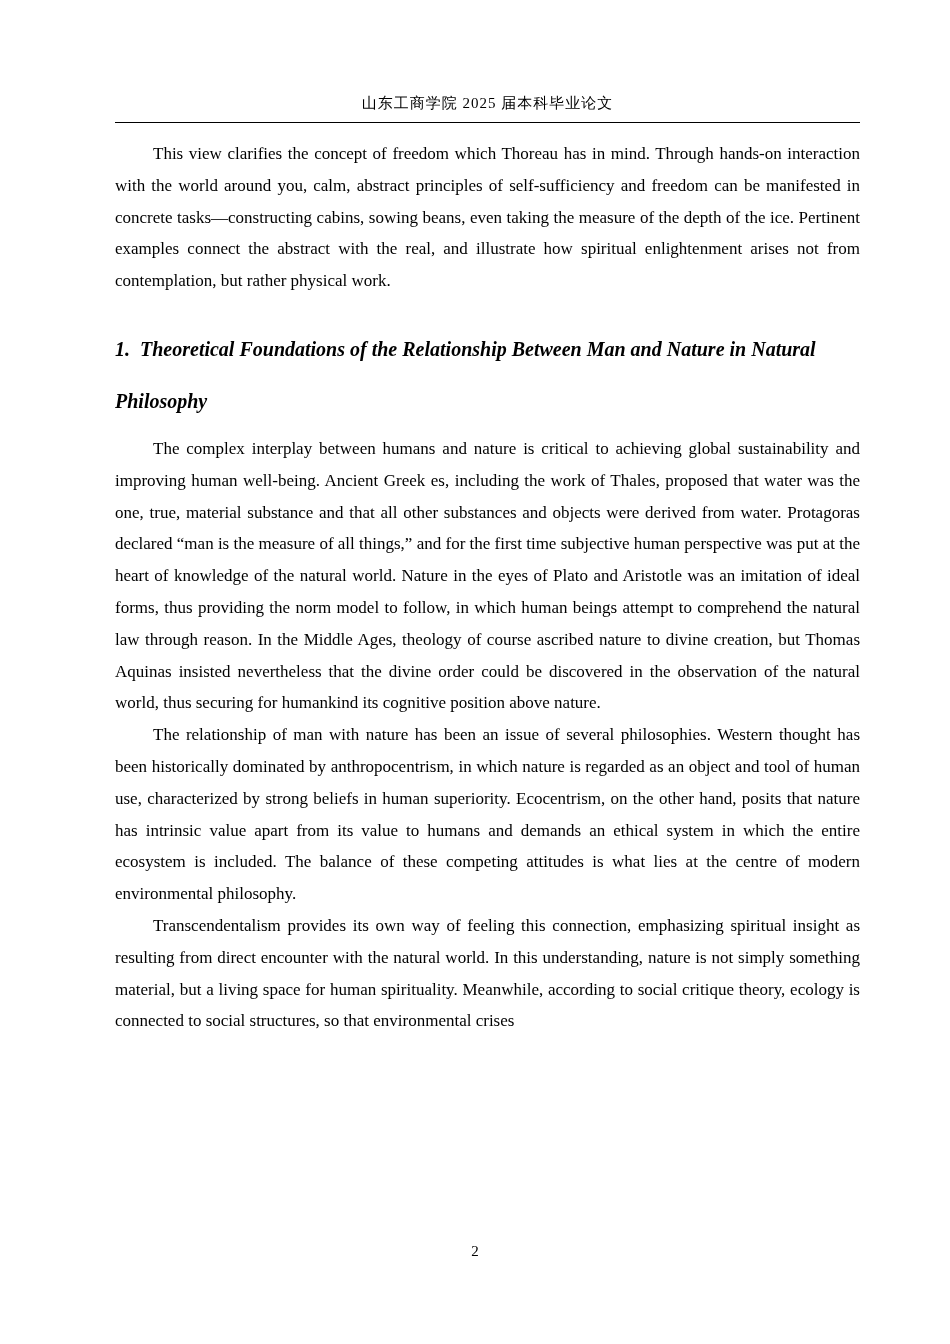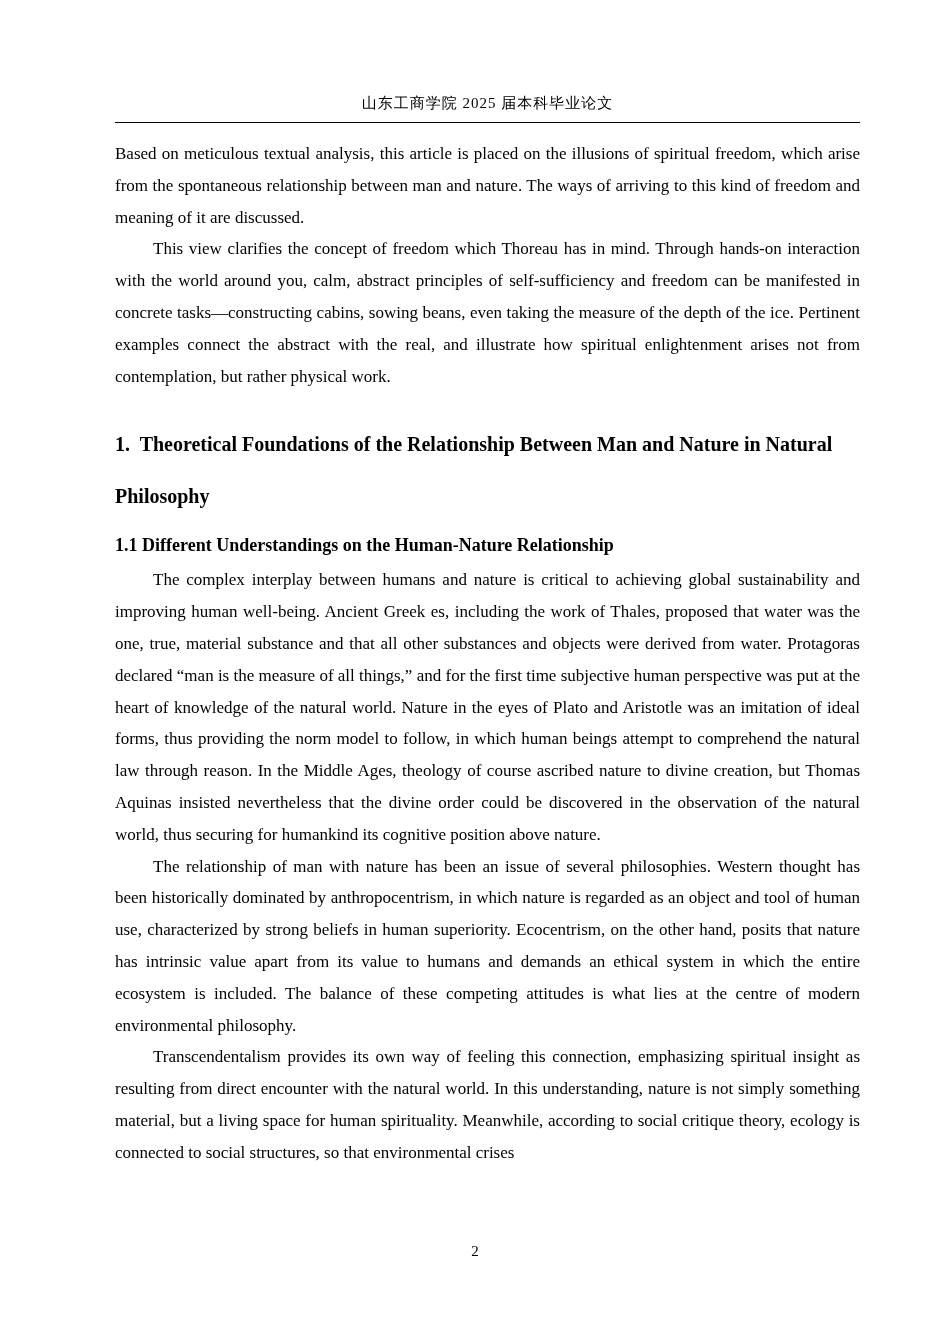--- a/index.html
+++ b/index.html
@@ -42,20 +42,21 @@
   }
   .content p.indent {
     text-indent: 38px;
   }
   h1.sec-heading {
     font-size: 20px;
     line-height: 52px;
     font-weight: bold;
     margin: 26px 0 6px 0;
     text-align: left;
+    font-style: italic;
   }
   h2.subsec-heading {
     font-size: 18px;
     line-height: 34px;
     font-weight: bold;
     margin: 0 0 2px 0;
     text-align: left;
   }
   .italic { }
   .footer {
@@ -71,27 +72,25 @@
 <body>
 
 <div class="page">
 
   <div class="header">
     <span>山东工商学院 2025 届本科毕业论文</span>
   </div>
 
   <div class="content">
 
-    <p>Based on meticulous textual analysis, this article is placed on the illusions of spiritual freedom, which arise from the spontaneous relationship between man and nature. The ways of arriving to this kind of freedom and meaning of it are discussed.</p>
 
     <p class="indent">This view clarifies the concept of freedom which Thoreau has in mind. Through hands-on interaction with the world around you, calm, abstract principles of self-sufficiency and freedom can be manifested in concrete tasks—constructing cabins, sowing beans, even taking the measure of the depth of the ice. Pertinent examples connect the abstract with the real, and illustrate how spiritual enlightenment arises not from contemplation, but rather physical work.</p>
 
     <h1 class="sec-heading">1.&nbsp; Theoretical Foundations of the Relationship Between Man and Nature in Natural Philosophy</h1>
 
-    <h2 class="subsec-heading">1.1 Different Understandings on the Human-Nature Relationship</h2>
 
     <p class="indent"><span>The complex interplay between humans and nature is critical to achieving global sustainability and improving human well-being. Ancient Greek es, including the work of </span><span class="italic">Thales</span><span>, proposed that water was the one, true, material substance and that all other substances and objects were derived from water. Protagoras declared “man is the measure of all things,” and for the first time subjective human perspective was put at the heart of knowledge of the natural world. Nature in the eyes of Plato and Aristotle was an imitation of ideal forms, thus providing the norm model to follow, in which human beings attempt to comprehend the natural law through reason. In the Middle Ages, theology of course ascribed nature to divine creation, but Thomas Aquinas insisted nevertheless that the divine order could be discovered in the observation of the natural world, thus securing for humankind its cognitive position above nature.</span></p>
 
     <p class="indent">The relationship of man with nature has been an issue of several philosophies. Western thought has been historically dominated by anthropocentrism, in which nature is regarded as an object and tool of human use, characterized by strong beliefs in human superiority. Ecocentrism, on the other hand, posits that nature has intrinsic value apart from its value to humans and demands an ethical system in which the entire ecosystem is included. The balance of these competing attitudes is what lies at the centre of modern environmental philosophy.</p>
 
     <p class="indent">Transcendentalism provides its own way of feeling this connection, emphasizing spiritual insight as resulting from direct encounter with the natural world. In this understanding, nature is not simply something material, but a living space for human spirituality. Meanwhile, according to social critique theory, ecology is connected to social structures, so that environmental crises</p>
 
   </div>
 
   <div class="footer">

